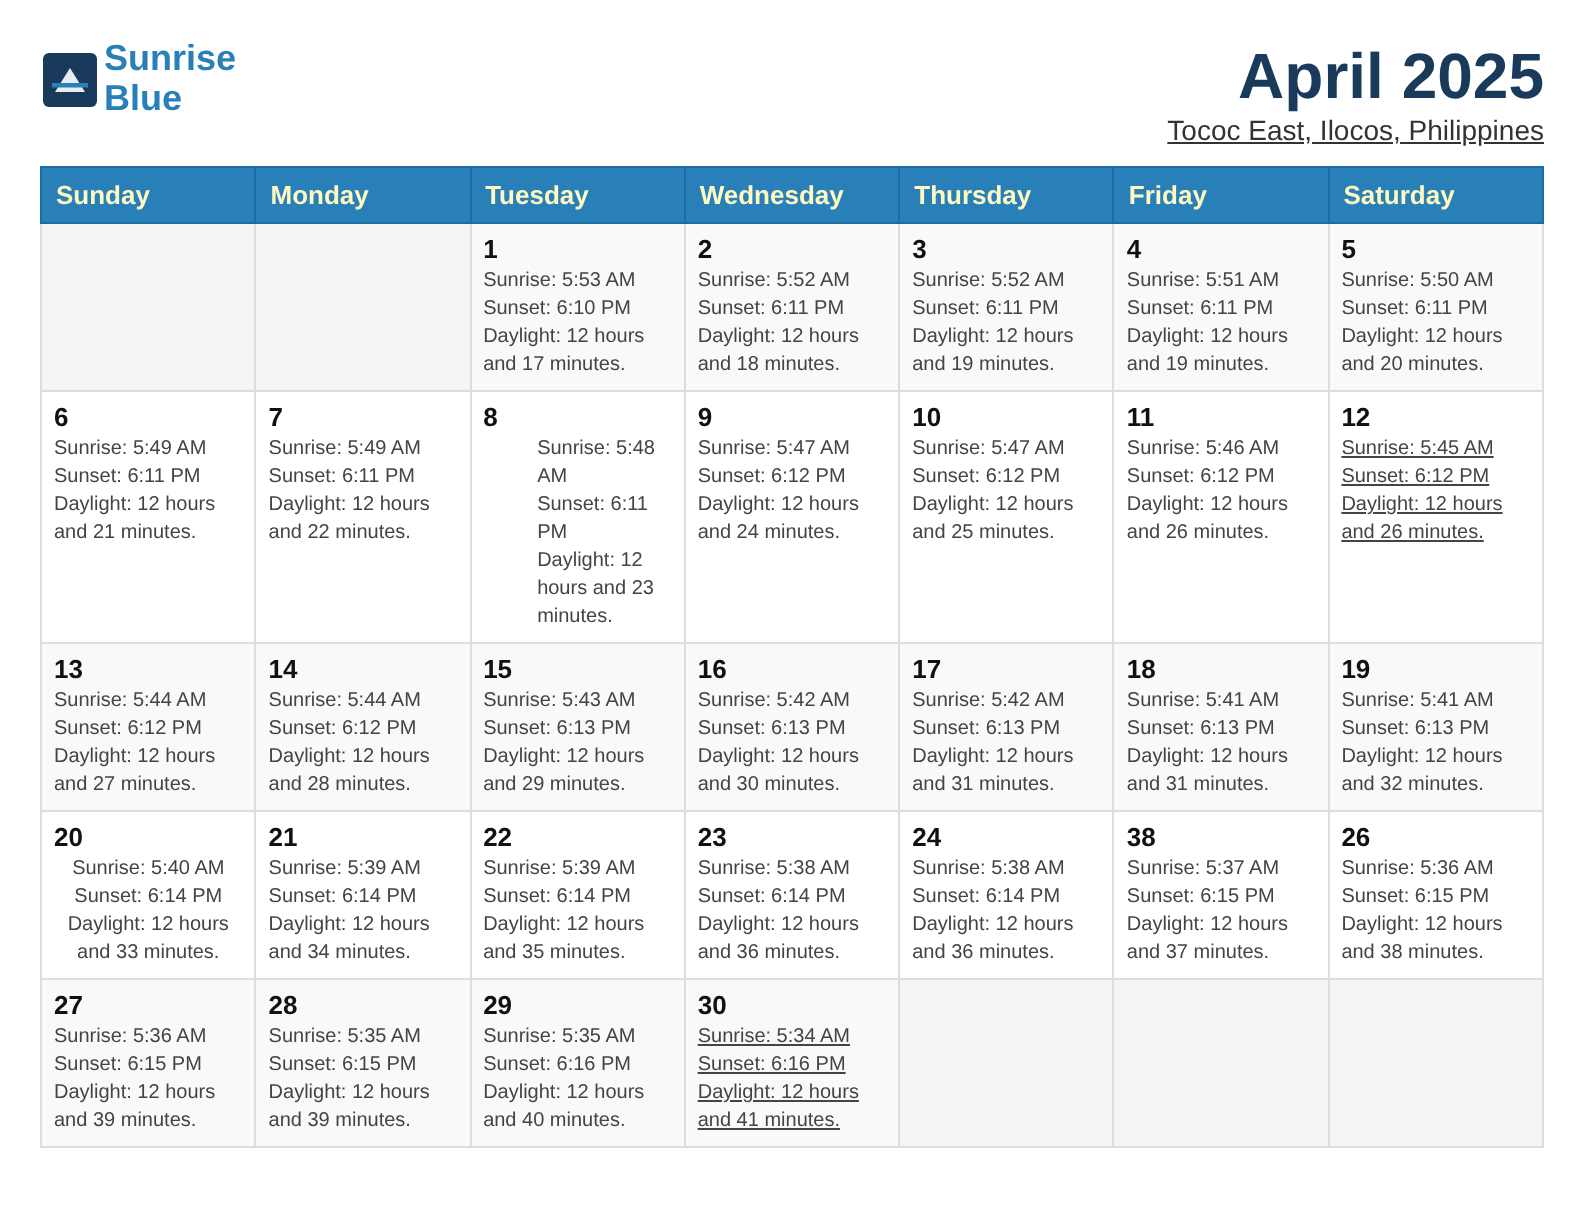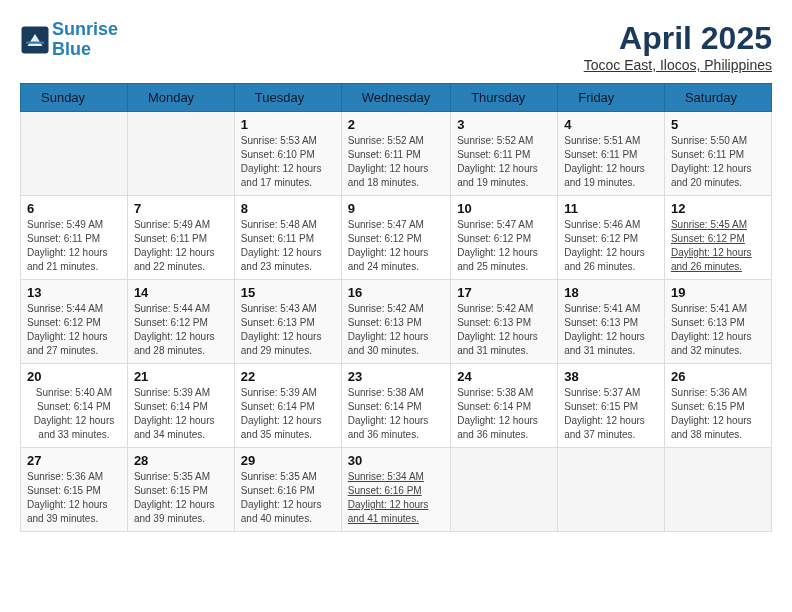--- a/index.html
+++ b/index.html
@@ -47,24 +47,24 @@
       color: #333;
       text-decoration: underline;
     }
     .calendar {
       width: 100%;
       border-collapse: collapse;
       border: 1px solid #ccc;
     }
     .calendar th {
       background-color: #2980b9;
-      color: #0f172a;
+      color: #fef9c3;
       font-size: 13px;
-      font-weight: normal;
-      padding: 6px 20px;
+      font-weight: bold;
+      padding: 6px 7px;
       text-align: left;
       border: 1px solid #1a6fa0;
     }
     .calendar td {
       width: calc(100% / 7);
       vertical-align: top;
       padding: 5px 6px;
       border: 1px solid #ddd;
       font-size: 10.5px;
       color: #333;
@@ -169,21 +169,21 @@
 Daylight: 12 hours and 21 minutes.</div>
         </td>
         <td>
           <span class="day-num">7</span>
           <div class="day-info" style="white-space: pre-line;">Sunrise: 5:49 AM
 Sunset: 6:11 PM
 Daylight: 12 hours and 22 minutes.</div>
         </td>
         <td>
           <span class="day-num">8</span>
-          <div class="day-info" style="white-space: pre-line;">Sunrise: 5:48 AM
+          <div class="day-info" style="white-space: pre-line; margin-left: 27px;">Sunrise: 5:48 AM
 Sunset: 6:11 PM
 Daylight: 12 hours and 23 minutes.</div>
         </td>
         <td>
           <span class="day-num">9</span>
           <div class="day-info" style="white-space: pre-line;">Sunrise: 5:47 AM
 Sunset: 6:12 PM
 Daylight: 12 hours and 24 minutes.</div>
         </td>
         <td>

